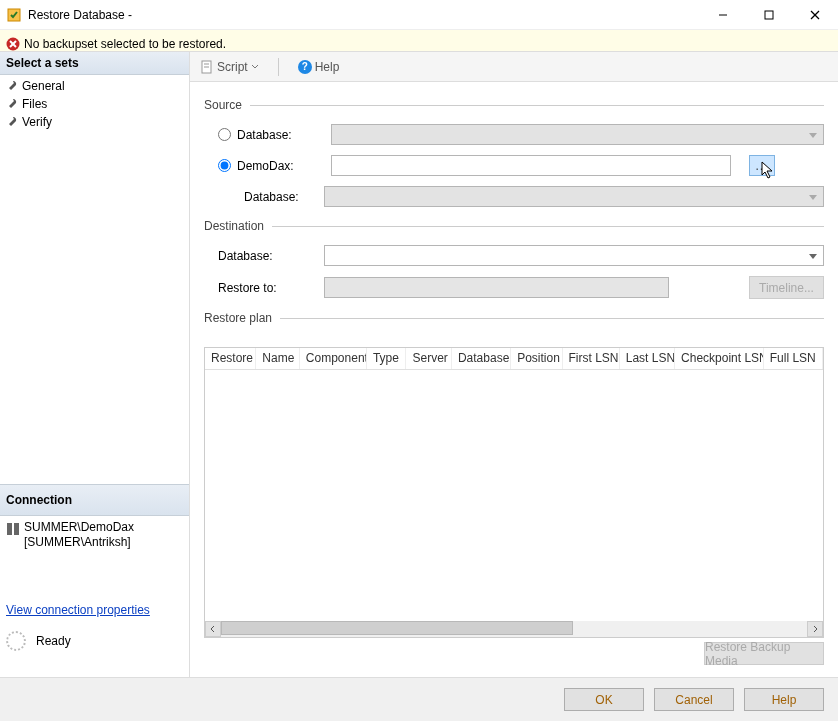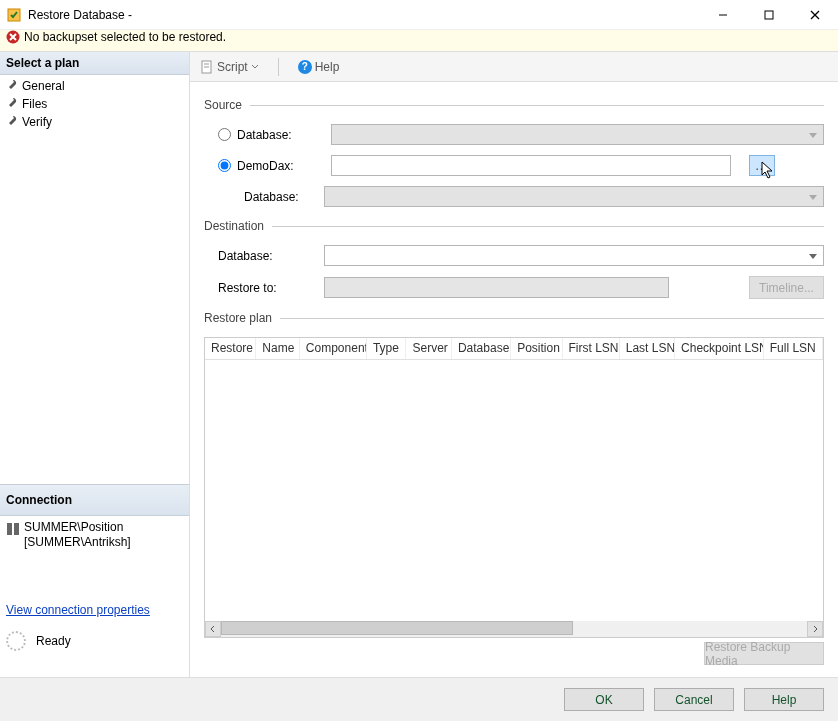--- a/index.html
+++ b/index.html
@@ -3,27 +3,27 @@
 <meta charset="utf-8">
 <style>
   * { box-sizing: border-box; font-family: "Segoe UI", Tahoma, sans-serif; font-size: 12px; }
   body { margin: 0; padding: 0; width: 838px; height: 721px; background: #f0f0f0; overflow: hidden; }
   .window { width: 838px; height: 721px; background: #fff; display: flex; flex-direction: column; }
   .titlebar { height: 30px; display: flex; align-items: center; background: #fff; border-bottom: 1px solid #eee; }
   .titlebar .icon { width: 16px; height: 16px; margin: 0 6px; }
   .titlebar-title { flex: 0 0 auto; color: #000; }
   .titlebar-spacer { flex: 1; }
   .win-btn { width: 46px; height: 30px; display: flex; align-items: center; justify-content: center; color: #000; }
-  .notice-bar { height: 22px; background: #fffde7; border-bottom: 1px solid #ddd; display: flex; align-items: flex-start; padding: 0 6px; color: #000; }
+  .notice-bar { height: 22px; background: #fffde7; border-bottom: 1px solid #ddd; display: flex; align-items: flex-end; padding: 0 6px; color: #000; }
   .notice-bar .err-icon { width: 14px; height: 14px; margin-right: 4px; }
   .body-row { flex: 1; display: flex; min-height: 0; }
   .sidebar { width: 190px; background: #fff; border-right: 1px solid #ddd; display: flex; flex-direction: column; }
   .side-header { background: linear-gradient(#e8eef5,#d9e3ee); padding: 4px 6px; font-weight: bold; border-bottom: 1px solid #c6cfd8; }
   .side-list { padding: 2px 0; }
-  .side-item { display: flex; align-items: flex-start; padding: 2px 6px; cursor: default; }
+  .side-item { display: flex; align-items: center; padding: 2px 6px; cursor: default; }
   .side-item .wrench { width: 12px; height: 12px; margin-right: 4px; }
   .side-gap { flex: 1; }
   .side-section { background: linear-gradient(#e8eef5,#d9e3ee); padding: 8px 6px; font-weight: bold; border-top: 1px solid #c6cfd8; border-bottom: 1px solid #c6cfd8; }
   .conn-row { display: flex; align-items: flex-start; padding: 4px 6px; }
   .conn-icon { width: 14px; height: 14px; margin-right: 4px; margin-top: 2px; }
   .conn-text { line-height: 1.3; }
   .link { color: #0a3fc2; text-decoration: underline; padding: 8px 6px; display: inline-block; cursor: pointer; }
   .progress-row { display: flex; align-items: center; padding: 6px; }
   .spinner { width: 20px; height: 20px; border: 2px dotted #bbb; border-radius: 50%; margin-right: 10px; }
   .main { flex: 1; display: flex; flex-direction: column; background: #fff; min-width: 0; }
@@ -38,26 +38,26 @@
   .form-row { display: flex; align-items: center; margin: 4px 0 6px 0; }
   .form-label { width: 120px; padding-left: 14px; }
   .form-label.indent { padding-left: 40px; }
   .radio { width: 13px; height: 13px; margin: 0 6px 0 14px; }
   .txt { border: 1px solid #b5b5b5; height: 21px; background: #fff; }
   .txt.disabled { background: #e5e5e5; color: #888; }
   .combo { border: 1px solid #b5b5b5; height: 21px; background: #fff; position: relative; }
   .combo.disabled { background: #e3e3e3; }
   .combo::after { content: ""; position: absolute; right: 6px; top: 8px; border-left: 4px solid transparent; border-right: 4px solid transparent; border-top: 5px solid #666; }
   .combo.disabled::after { border-top-color: #aaa; }
-  .btn { border: 1px solid #adadad; background: #e1e1e1; height: 23px; display: inline-flex; align-items: center; justify-content: center; color: #14532d; }
+  .btn { border: 1px solid #adadad; background: #e1e1e1; height: 23px; display: inline-flex; align-items: center; justify-content: center; color: #a16207; }
   .btn.disabled { color: #aaa; border-color: #ccc; }
   .ellipsis-btn { width: 26px; height: 21px; border: 1px solid #7eb3e2; background: #cde6ff; display: inline-flex; align-items: center; justify-content: center; margin-left: 18px; cursor: pointer; }
   .cursor { position: absolute; width: 16px; height: 18px; pointer-events: none; }
   .sublbl { padding-left: 4px; margin: 4px 0; }
-  .grid-wrap { flex: 1; border: 1px solid #ccc; position: relative; min-height: 0; margin-top: 4px; overflow: hidden; }
+  .grid-wrap { flex: 1; border: 1px solid #ccc; position: relative; min-height: 0; margin-top: 14px; overflow: hidden; }
   .grid-head { display: flex; height: 22px; border-bottom: 1px solid #e0e0e0; background: #fff; }
   .gh { border-right: 1px solid #eee; padding: 3px 6px; color: #333; white-space: nowrap; overflow: hidden; }
   .grid-body { position: absolute; top: 22px; bottom: 16px; left: 0; right: 0; background: #fff; }
   .hscroll { position: absolute; bottom: 0; left: 0; right: 0; height: 16px; background: #f0f0f0; display: flex; align-items: center; }
   .hs-btn { width: 16px; height: 16px; background: #e3e3e3; border: 1px solid #ccc; display: flex; align-items: center; justify-content: center; }
   .hs-track { flex: 1; height: 16px; background: #f0f0f0; position: relative; }
   .hs-thumb { position: absolute; left: 0; top: 0; height: 14px; width: 60%; background: #cfcfcf; border: 1px solid #b8b8b8; }
   .verify-row { display: flex; justify-content: flex-end; padding: 4px 0; }
   .footer { height: 44px; border-top: 1px solid #ddd; display: flex; align-items: center; justify-content: flex-end; gap: 10px; padding: 0 14px; background: #f0f0f0; }
   .footer .btn { width: 80px; }
@@ -97,21 +97,21 @@
       <circle cx="7" cy="7" r="6.5" fill="#c62828"></circle>
       <line x1="4" y1="4" x2="10" y2="10" stroke="#fff" stroke-width="2"></line>
       <line x1="10" y1="4" x2="4" y2="10" stroke="#fff" stroke-width="2"></line>
     </svg>
     <span>No backupset selected to be restored.</span>
   </div>
 
   <div class="body-row">
 
     <div class="sidebar">
-      <div class="side-header">Select a plan</div>
+      <div class="side-header">Select a sets</div>
       <div class="side-list">
         <div class="side-item">
           <svg class="wrench" viewBox="0 0 12 12">
               <path d="M7 1a3 3 0 0 1 3 4l-5 5-2-2 5-5a3 3 0 0 1-1-2z" fill="#555"></path>
             </svg>
           <span>General</span>
         </div>
         <div class="side-item">
           <svg class="wrench" viewBox="0 0 12 12">
               <path d="M7 1a3 3 0 0 1 3 4l-5 5-2-2 5-5a3 3 0 0 1-1-2z" fill="#555"></path>
@@ -126,21 +126,21 @@
         </div>
       </div>
       <div class="side-gap"></div>
       <div class="side-section">Connection</div>
       <div class="conn-row">
         <svg class="conn-icon" viewBox="0 0 14 14">
           <rect x="1" y="1" width="5" height="12" fill="#666"></rect>
             <rect x="8" y="1" width="5" height="12" fill="#666"></rect>
         </svg>
         <div class="conn-text">
-          <div>SUMMER\Position</div>
+          <div>SUMMER\DemoDax</div>
           <div>[SUMMER\Antriksh]</div>
         </div>
       </div>
       <div style="height:40px"></div>
       <a class="link">View connection properties</a>
       <div class="progress-row">
         <div class="spinner"></div>
         <span>Ready</span>
       </div>
       <div style="height:20px"></div>

